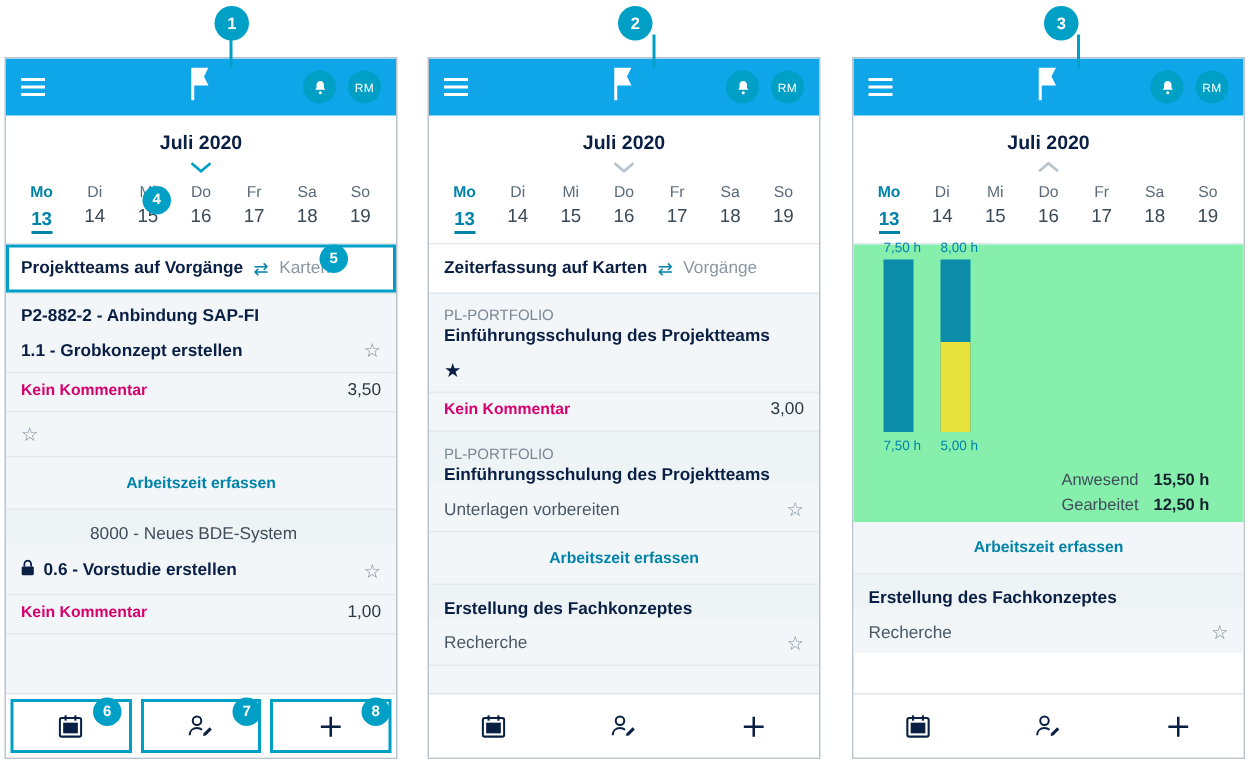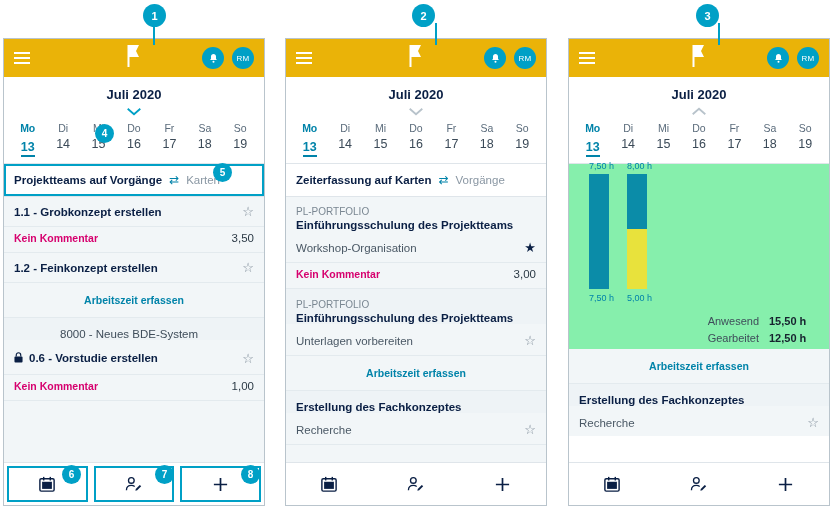--- a/index.html
+++ b/index.html
@@ -26,21 +26,21 @@
     overflow: hidden;
   }
   #phone1 { left: 3px; }
   #phone2 { left: 285px; }
   #phone3 { left: 568px; }
 
   
   .appbar {
     position: relative;
     height: 38px;
-    background: #eab308;
+    background: #0ea5e9;
     display: flex;
     align-items: center;
     box-sizing: border-box;
     padding: 0 10px;
   }
   .hamburger {
     width: 16px; height: 12px;
     display: flex; flex-direction: column; justify-content: space-between;
     cursor: pointer;
   }
@@ -357,30 +357,32 @@
     <div class="divider"></div>
 
     <div class="toggle-row boxed">
       <span class="toggle-active">Projektteams auf Vorgänge</span>
       <span class="swap-icon">⇄</span>
       <span class="toggle-inactive">Karten</span>
     </div>
     <div class="divider"></div>
 
     <div class="content">
+      <div class="group">
+        <div class="grp-title">P2-882-2 - Anbindung SAP-FI</div>
+      </div>
       <div class="item-row shaded">
         <span class="item-label">1.1 - Grobkonzept erstellen</span>
         <span class="star">☆</span>
       </div>
       <div class="comment-row shaded">
         <span class="comment-text">Kein Kommentar</span>
         <span class="comment-val">3,50</span>
       </div>
       <div class="item-row shaded">
-        <span class="item-label">1.2 - Feinkonzept erstellen</span>
         <span class="star">☆</span>
       </div>
       <div class="link-row shaded">
         <span class="link">Arbeitszeit erfassen</span>
       </div>
 
       <div class="group alt" style="padding-top:10px;">
         <div class="grp-title" style="font-weight:normal;color:#3f4d5a;padding-left:46px;">8000 - Neues BDE-System</div>
       </div>
       <div class="item-row shaded">
@@ -490,21 +492,20 @@
       <span class="toggle-inactive">Vorgänge</span>
     </div>
     <div class="divider"></div>
 
     <div class="content">
       <div class="group">
         <div class="grp-sub">PL-PORTFOLIO</div>
         <div class="grp-title">Einführungsschulung des Projektteams</div>
       </div>
       <div class="item-row shaded">
-        <span class="item-label reg">Workshop-Organisation</span>
         <span class="star filled">★</span>
       </div>
       <div class="comment-row shaded">
         <span class="comment-text">Kein Kommentar</span>
         <span class="comment-val">3,00</span>
       </div>
 
       <div class="group alt" style="padding-top:10px;">
         <div class="grp-sub">PL-PORTFOLIO</div>
         <div class="grp-title">Einführungsschulung des Projektteams</div>

